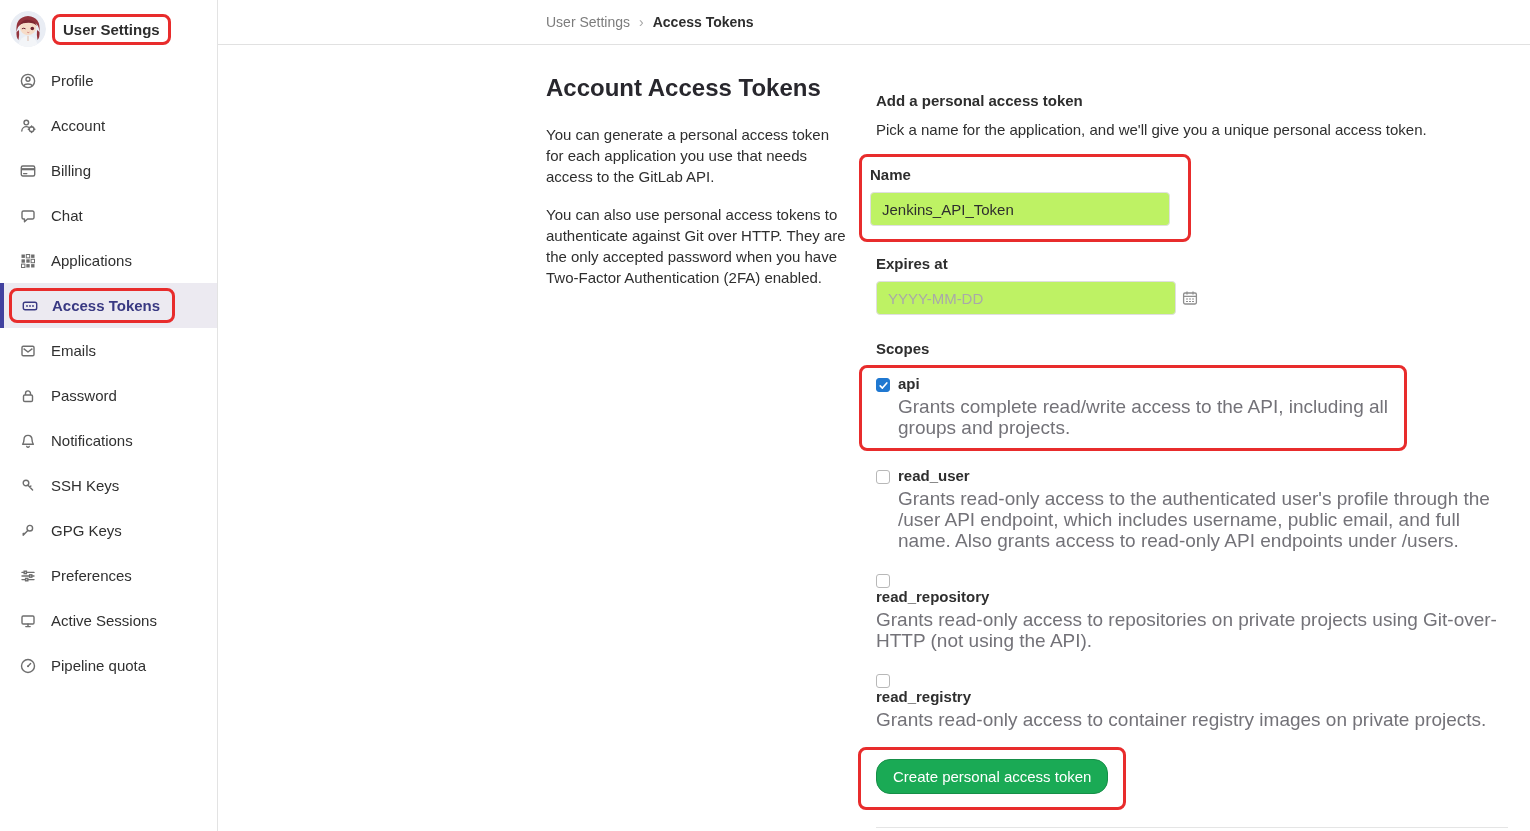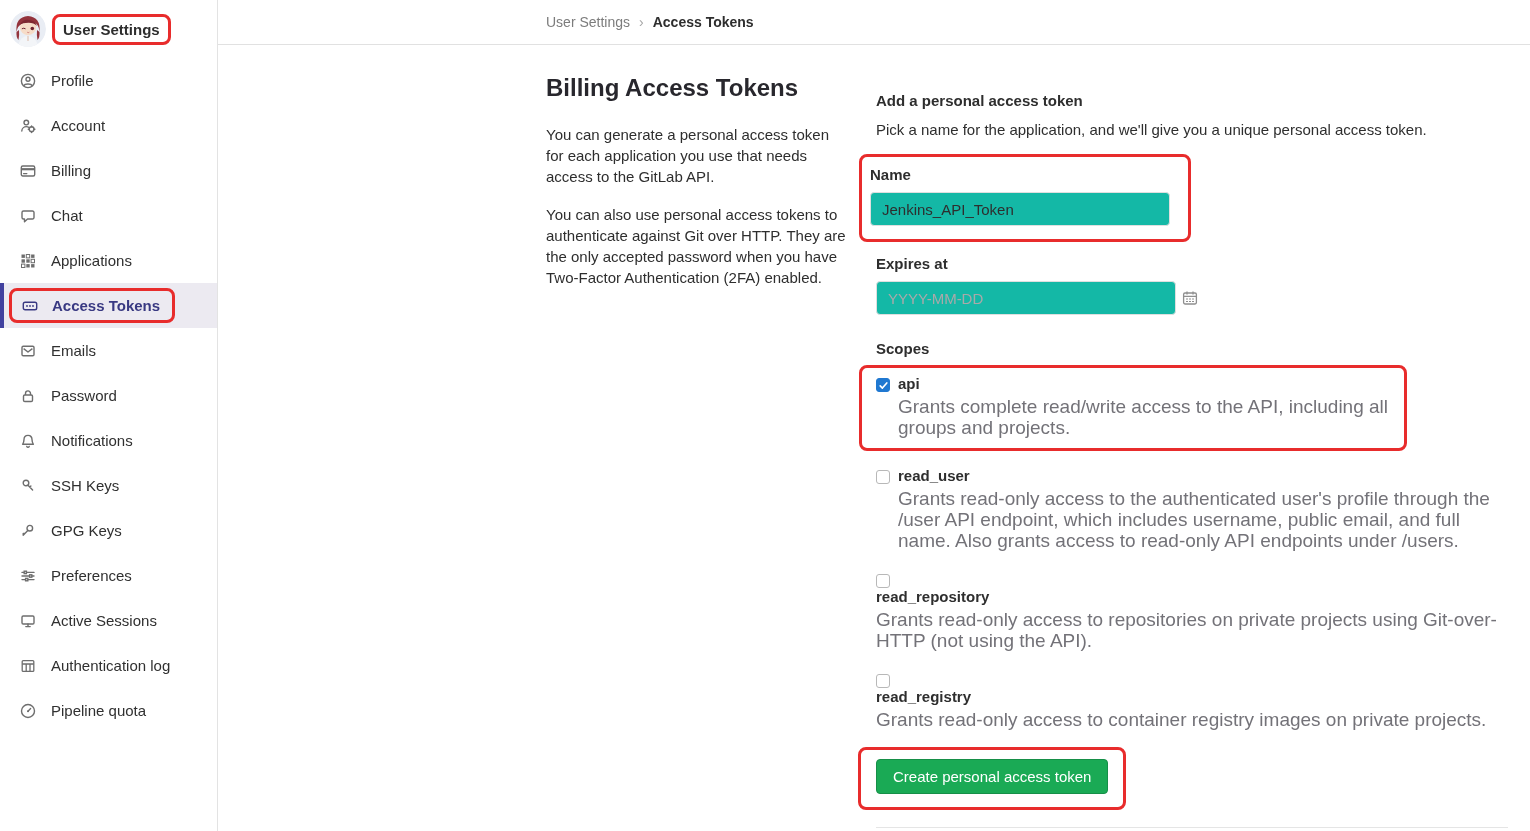--- a/index.html
+++ b/index.html
@@ -35,21 +35,21 @@
   .col-left { width: 300px; margin-right: 30px; flex: none; }
   .col-left h2 { font-size: 24px; font-weight: 700; margin: 2px 0 22px; color: #28272d; }
   .col-left p { font-size: 15px; line-height: 21px; margin-bottom: 17px; color: #2e2e2e; }
   .col-right { width: 632px; flex: none; }
 
   .sec-title { font-size: 15px; font-weight: 700; margin-top: 20px; }
   .sec-desc { font-size: 15px; margin-top: 12px; color: #2e2e2e; }
 
   .annot-name { margin-top: 16px; margin-left: -17px; padding: 9px 8px 13px; width: 332px; }
   .field-label { display: block; font-weight: 700; font-size: 15px; color: #2e2e2e; margin-bottom: 9px; }
-  .text-input { width: 300px; height: 34px; border: 1px solid #dfdfdf; border-radius: 4px; padding: 0 11px; font-size: 15px; font-family: "Liberation Sans", sans-serif; color: #2e2e2e; outline: none; background: #14b8a6; }
+  .text-input { width: 300px; height: 34px; border: 1px solid #dfdfdf; border-radius: 4px; padding: 0 11px; font-size: 15px; font-family: "Liberation Sans", sans-serif; color: #2e2e2e; outline: none; background: #bef264; }
   .text-input::placeholder { color: #a9a9a9; }
 
   .expires-group { margin-top: 13px; }
   .input-wrap { position: relative; width: 332px; }
   .input-wrap .cal-icon { position: absolute; right: 10px; top: 9px; width: 16px; height: 16px; color: #8f8f8f; pointer-events: none; }
   .input-wrap .cal-icon svg { width: 16px; height: 16px; }
   .input-wrap .text-input { padding-right: 34px; }
 
   .scopes-label { font-weight: 700; margin-top: 25px; }
   .scope { display: flex; align-items: flex-start; }
@@ -57,21 +57,21 @@
   .checkbox { width: 14px; height: 14px; border: 1px solid #b8b8b8; border-radius: 3px; background: #fff; margin-top: 3px; margin-right: 8px; flex: none; display: inline-flex; align-items: center; justify-content: center; cursor: pointer; }
   .checkbox.checked { background: #1f78d1; border-color: #1f78d1; }
   .checkbox svg { width: 11px; height: 11px; }
   .scope-name { font-weight: 700; font-size: 15px; color: #2e2e2e; }
   .scope-desc { font-size: 19px; line-height: 21px; color: #737278; margin-top: 4px; }
   .annot-api { margin-top: 8px; margin-left: -17px; padding: 7px 14px 10px; width: 548px; }
   .annot-api .scope { margin-top: 0; }
   .scopes-list { margin-top: 16px; }
 
   .annot-btn { display: inline-block; margin-top: 17px; margin-left: -18px; padding: 9px 15px 13px; }
-  .btn-green { background: #1aaa55; border: 1px solid #168f48; color: #fff; font-size: 15px; font-family: "Liberation Sans", sans-serif; padding: 8px 16px; border-radius: 4px; cursor: pointer; }
+  .btn-green { background: #1aaa55; border: 1px solid #168f48; color: #fff; font-size: 15px; font-family: "Liberation Sans", sans-serif; padding: 8px 16px; border-radius: 14px; cursor: pointer; }
 
   .divider { border: none; border-top: 1px solid #e5e5e5; margin-top: 17px; }
   .table-title { font-weight: 700; font-size: 15px; margin-top: 25px; }
 </style>
 </head>
 <body>
 
 <aside class="sidebar">
   <div class="sb-header">
     <span class="avatar">
@@ -230,29 +230,20 @@
       <span class="icon">
           <svg viewBox="0 0 16 16" fill="none" stroke="currentColor" stroke-width="1.4" stroke-linecap="round" stroke-linejoin="round">
             <rect x="2" y="3" width="12" height="8" rx="1.2"></rect>
             <path d="M5.8 13.6h4.4M8 11v2.6"></path>
           </svg>
         </span>
       <span>Active Sessions</span>
     </a>
     <a class="nav-item">
       <span class="icon">
-          <svg viewBox="0 0 16 16" fill="none" stroke="currentColor" stroke-width="1.3" stroke-linejoin="round">
-            <rect x="2.2" y="2.6" width="11.6" height="10.8" rx="1"></rect>
-            <path d="M2.2 6h11.6M6.2 6v7.4M10 6v7.4"></path>
-          </svg>
-        </span>
-      <span>Authentication log</span>
-    </a>
-    <a class="nav-item">
-      <span class="icon">
           <svg viewBox="0 0 16 16" fill="none" stroke="currentColor" stroke-width="1.4" stroke-linecap="round">
             <circle cx="8" cy="8" r="6.5"></circle>
             <path d="M8 8.2 10.6 5.6"></path>
             <circle cx="8" cy="8.2" r="1" fill="currentColor" stroke="none"></circle>
           </svg>
         </span>
       <span>Pipeline quota</span>
     </a>
   </nav>
 </aside>
@@ -260,21 +251,21 @@
 <main class="main">
   <div class="breadcrumb-bar">
     <span class="bc-parent">User Settings</span>
     <span class="bc-sep">›</span>
     <span class="bc-current">Access Tokens</span>
   </div>
 
   <div class="content">
 
     <div class="col-left">
-      <h2>Billing Access Tokens</h2>
+      <h2>Account Access Tokens</h2>
       <p>You can generate a personal access token for each application you use that needs access to the GitLab API.</p>
       <p>You can also use personal access tokens to authenticate against Git over HTTP. They are the only accepted password when you have Two-Factor Authentication (2FA) enabled.</p>
     </div>
 
     <div class="col-right">
       <div class="sec-title">Add a personal access token</div>
       <p class="sec-desc">Pick a name for the application, and we'll give you a unique personal access token.</p>
 
       <div class="annot annot-name">
         <label class="field-label">Name</label>

